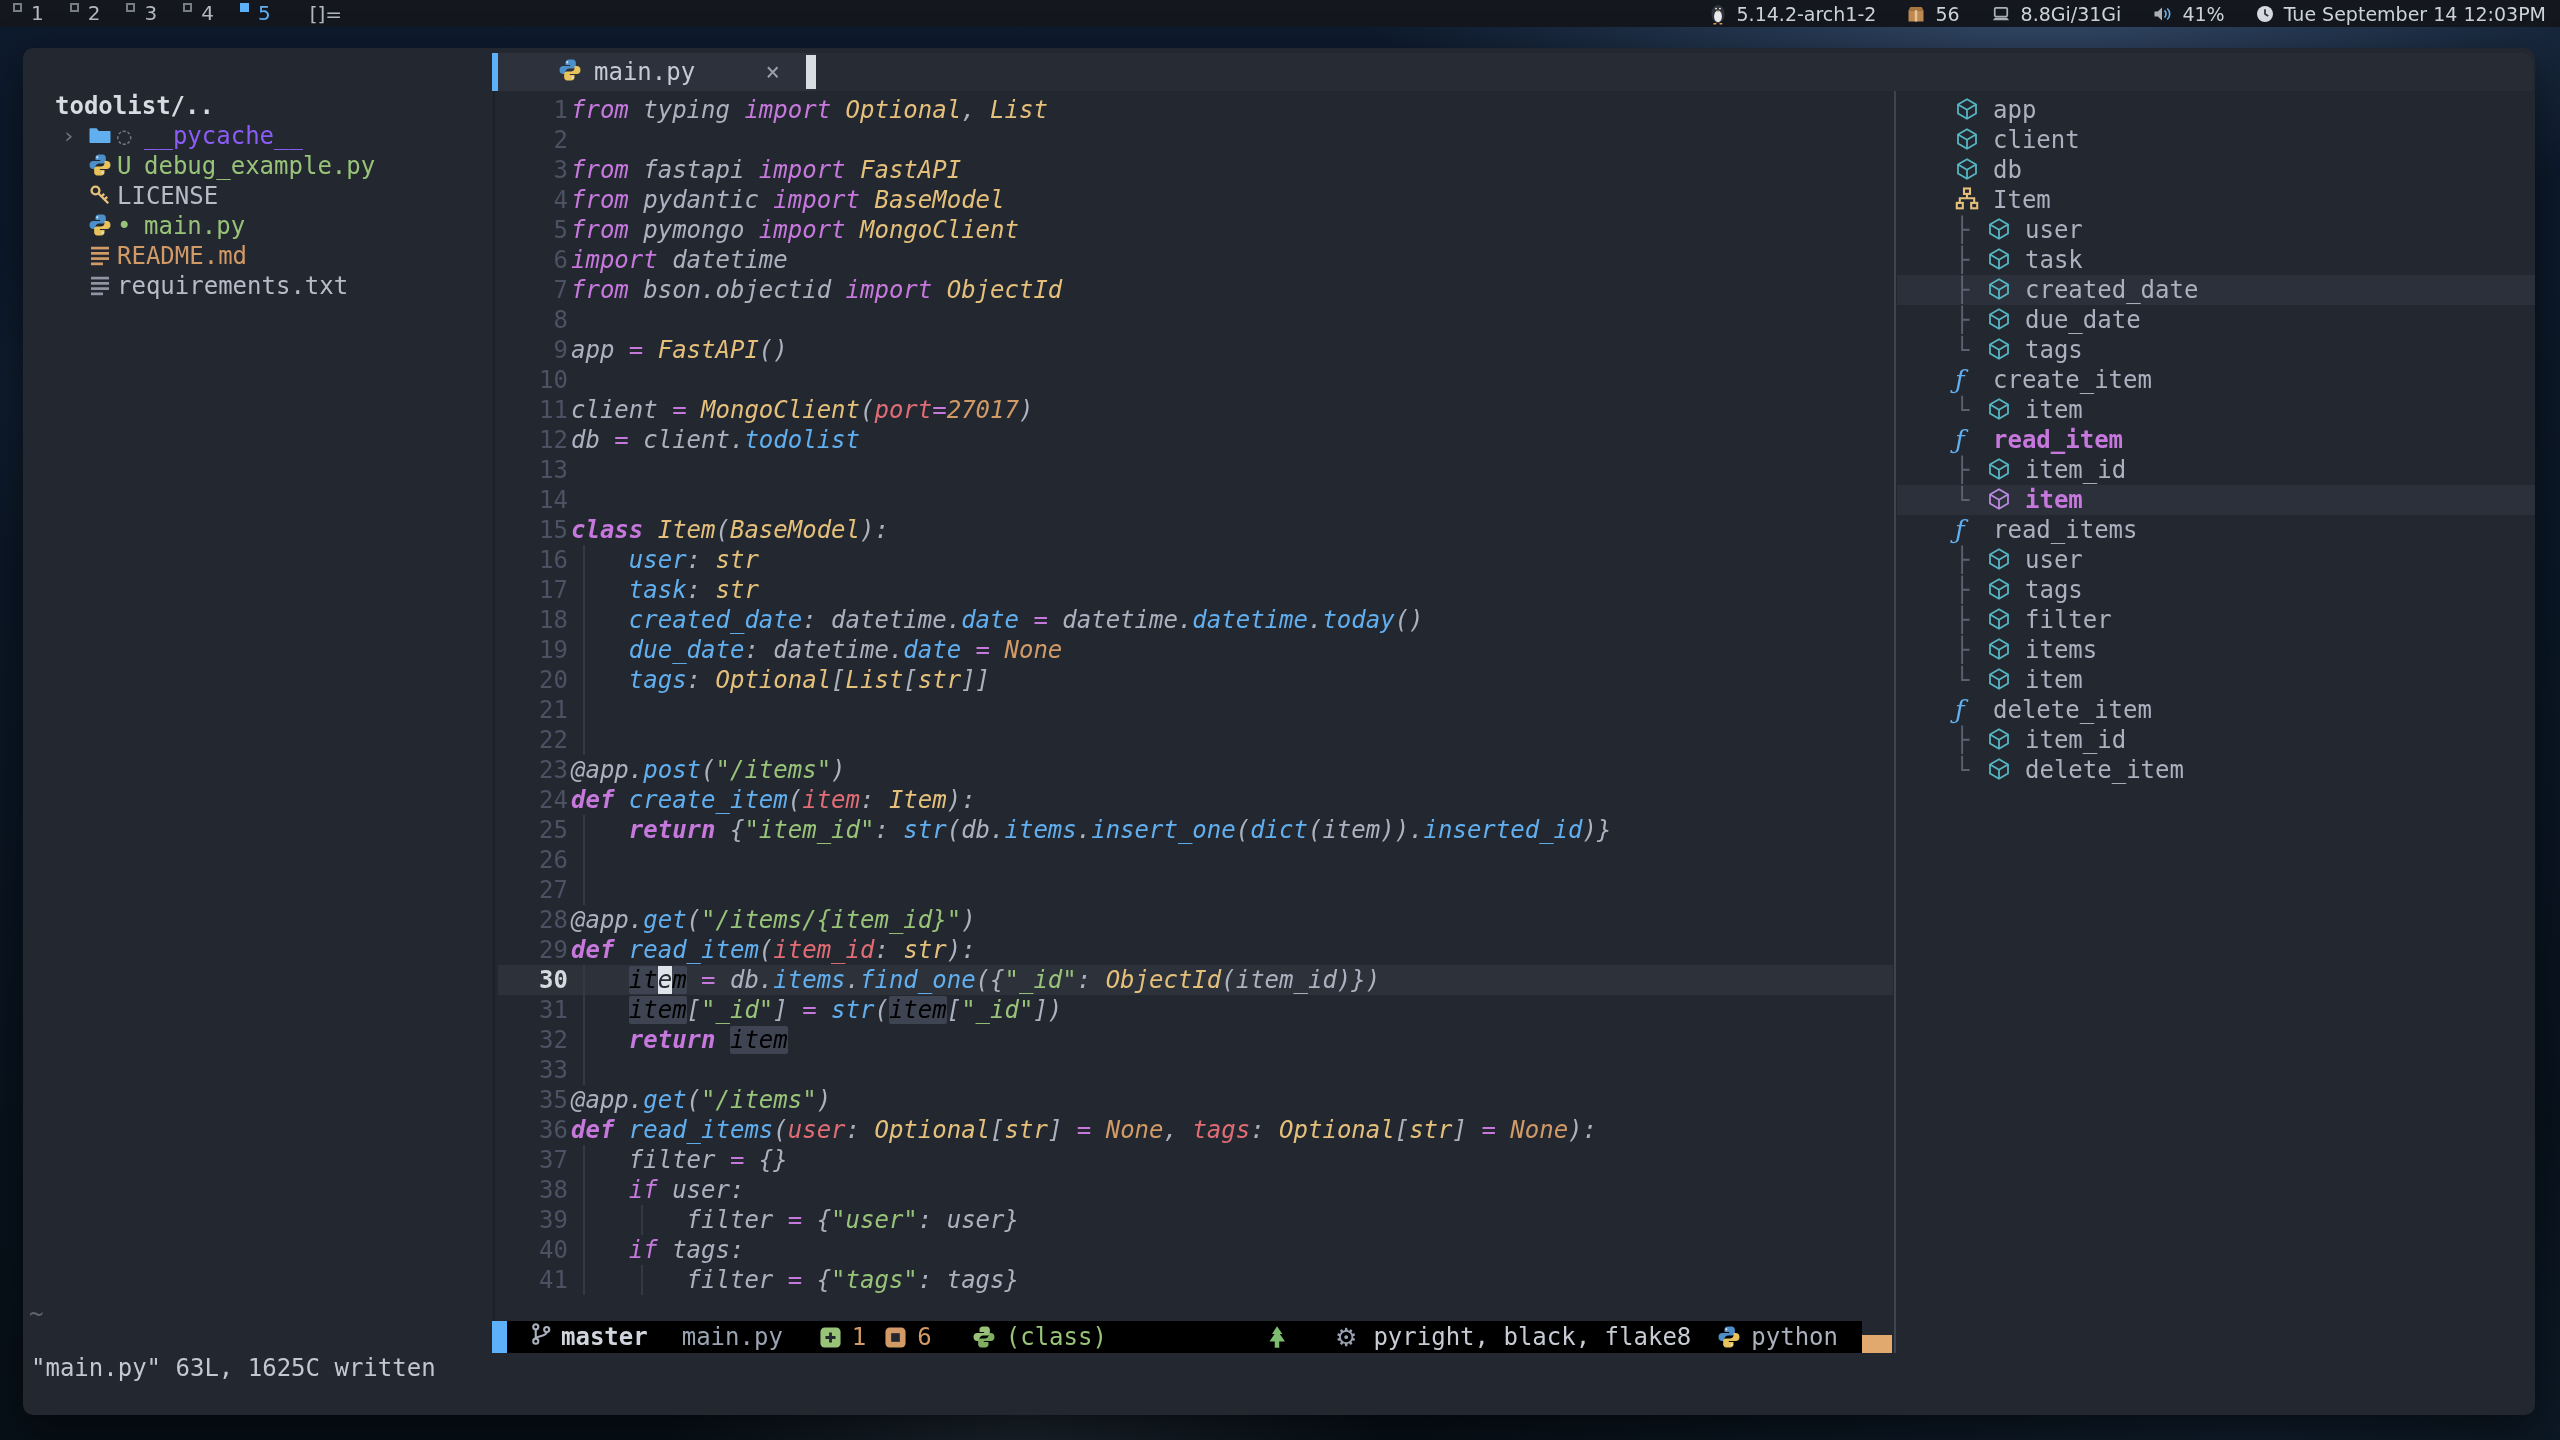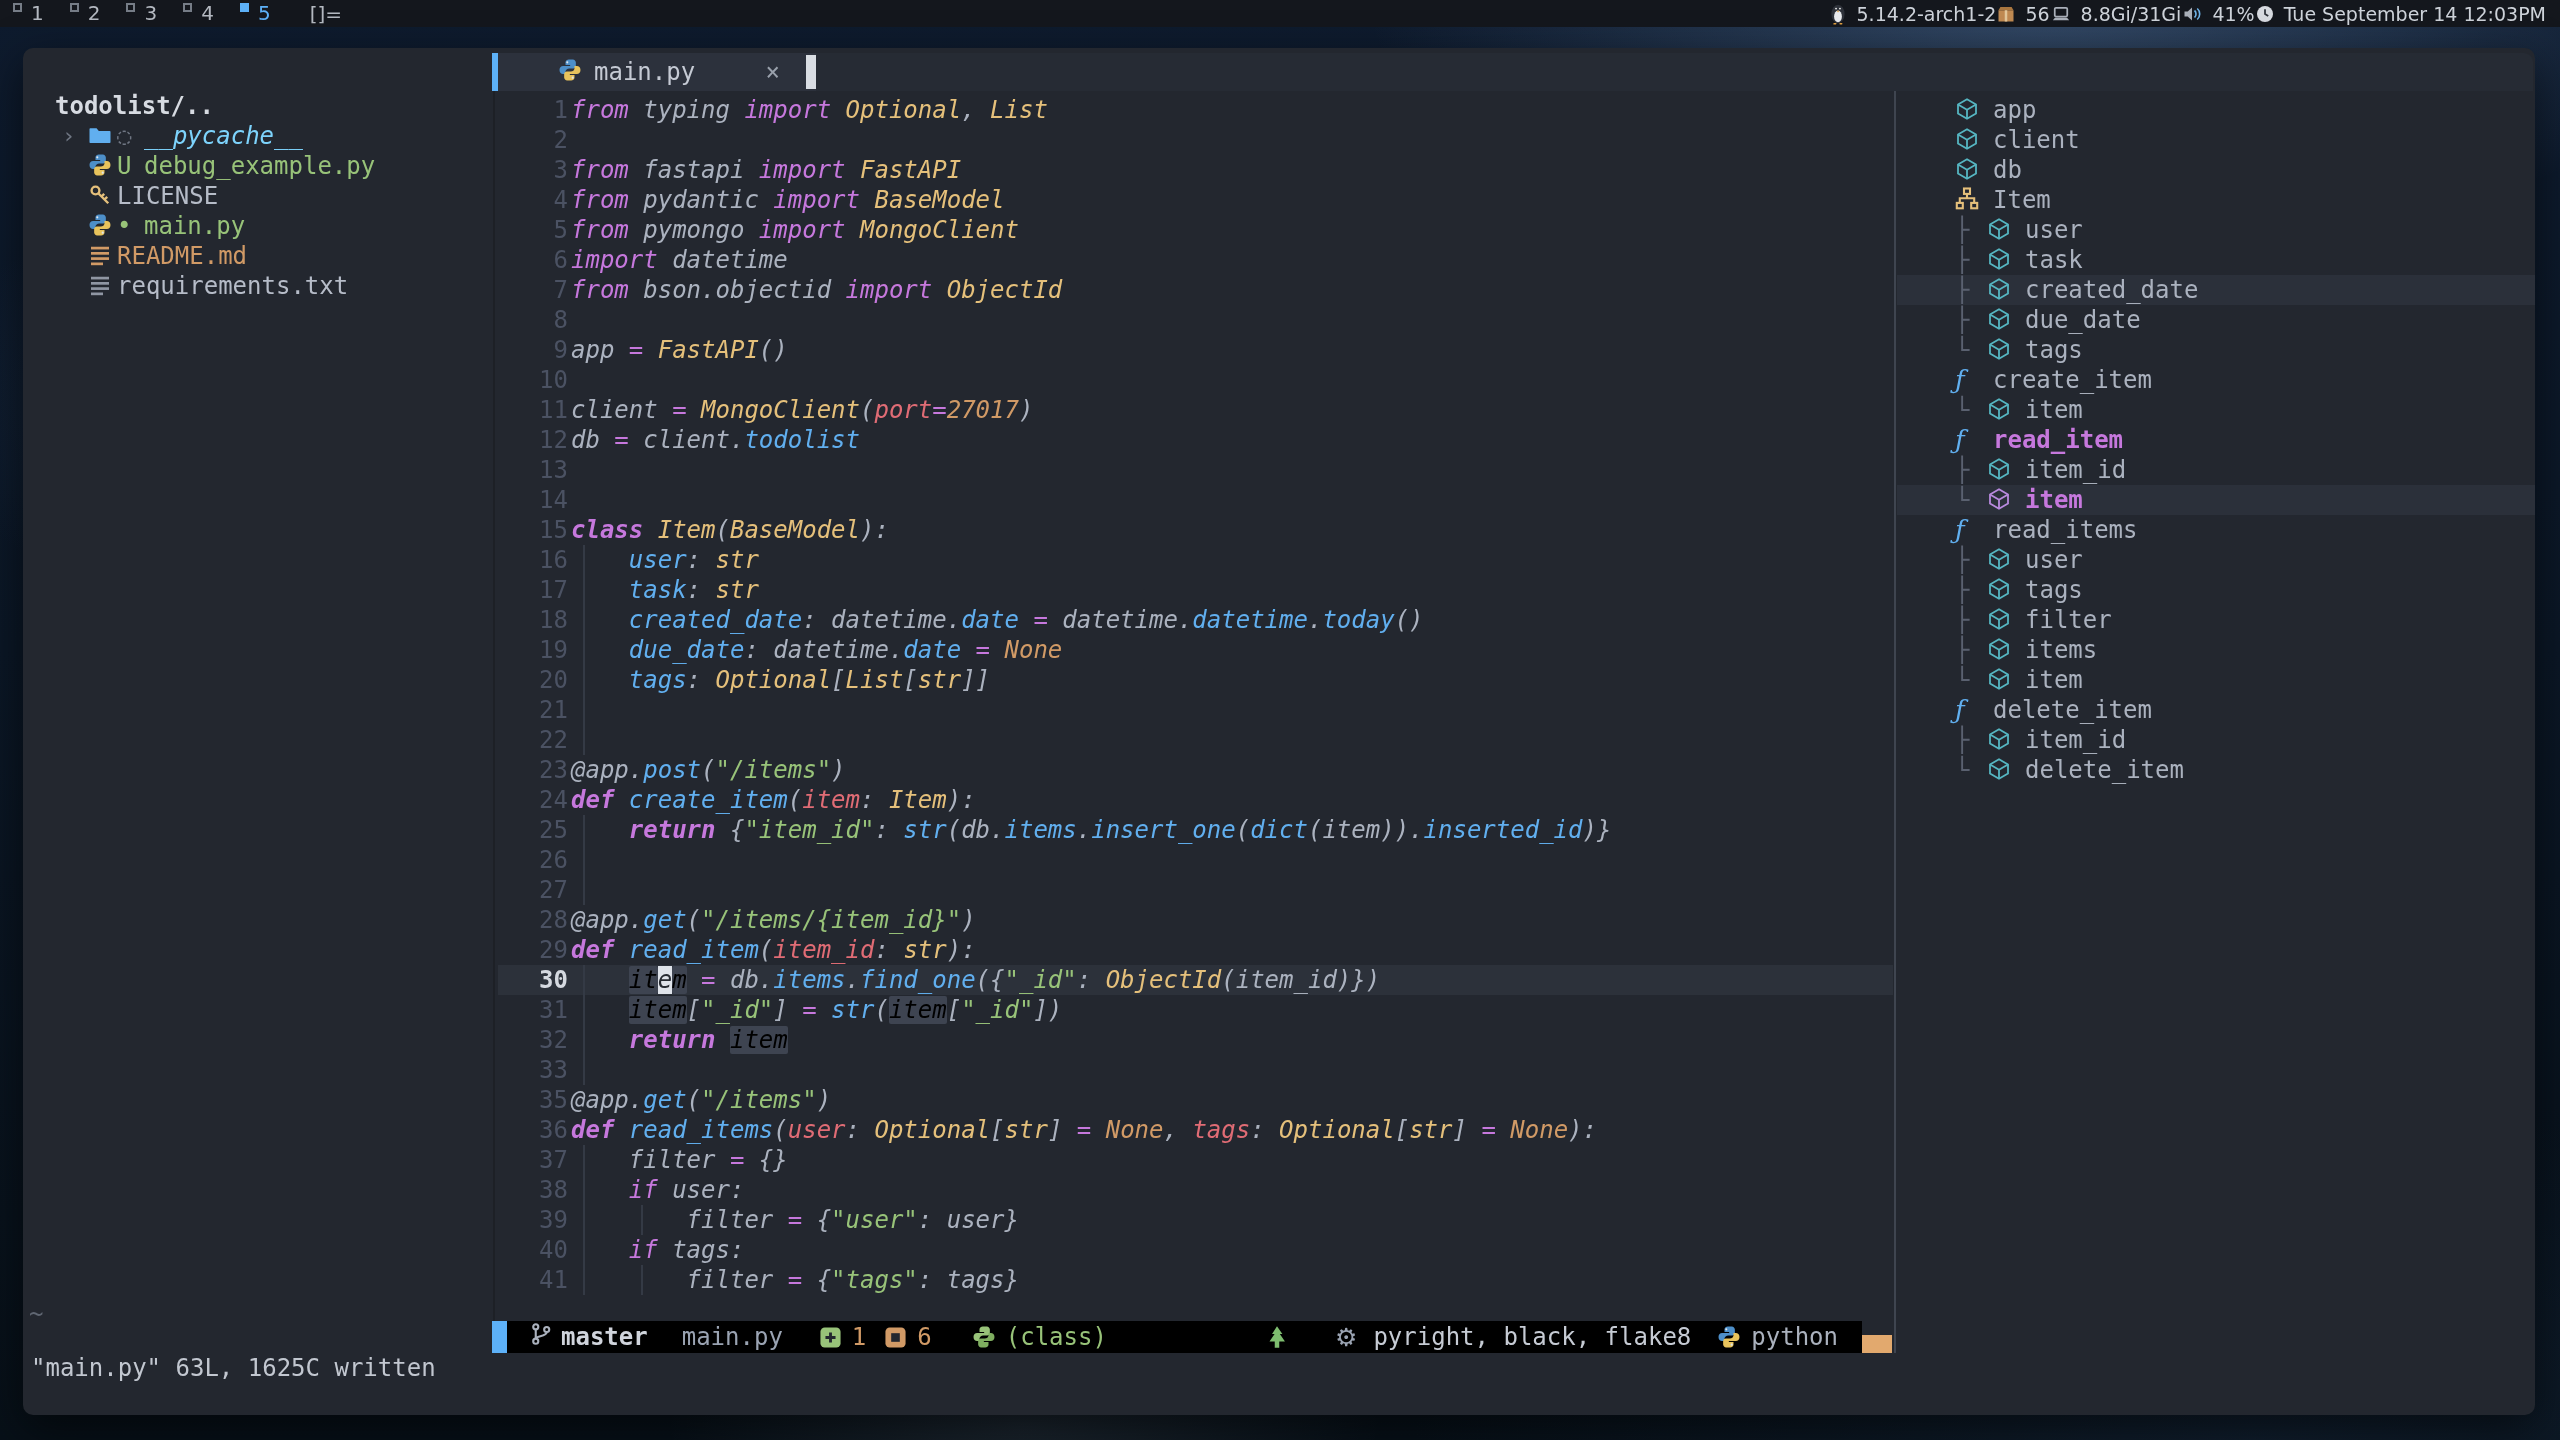--- a/index.html
+++ b/index.html
@@ -13,21 +13,21 @@
       linear-gradient(180deg,#0e1b2e 0%,#0b1726 45%,#071018 100%);}
   
   .topbar{position:absolute;left:0;top:0;width:2560px;height:27px;background:#14171d;
     display:flex;align-items:center;font-family:"DejaVu Sans",sans-serif;}
   .ws{display:flex;align-items:flex-start;height:27px;padding:0 13px;cursor:default;}
   .ws .sq{width:9px;height:9px;border:2px solid #767d87;margin:3px 9px 0 0;box-sizing:border-box;}
   .ws .num{font-size:20px;line-height:26px;color:#b4b9c1;}
   .ws.active .sq{background:#5db1f8;border-color:#5db1f8;}
   .ws.active .num{color:#5db1f8;}
   .layout-ind{font-size:20px;color:#b4b9c1;margin-left:26px;}
-  .bar-status{margin-left:auto;display:flex;align-items:center;padding-right:14px;}
+  .bar-status{margin-left:auto;display:flex;align-items:center;gap:30px;padding-right:14px;}
   .bstat{display:flex;align-items:center;gap:9px;color:#ced3da;font-size:19px;}
   .bstat svg{display:block;}
   
   .window{position:absolute;left:23px;top:48px;width:2512px;height:1367px;background:#23272f;
     border-radius:10px;box-shadow:0 14px 44px rgba(0,0,0,.55);}
   
   .tabline{position:absolute;left:469px;top:5px;width:2041px;height:38px;background:#262b34;border-radius:0 9px 0 0;}
   .tab-indicator{position:absolute;left:0;top:0;width:6px;height:38px;background:#5db1f8;}
   .tab{position:absolute;left:6px;top:0;width:318px;height:38px;background:#2c313c;display:flex;align-items:center;cursor:default;}
   .tab .picon{margin-left:60px;}
@@ -36,21 +36,21 @@
   .tab .tcursor{width:10px;height:34px;background:#d9dde3;margin:2px 0;}
   
   .filetree{position:absolute;left:0;top:43px;width:469px;height:1230px;overflow:hidden;}
   .ft-title{height:30px;line-height:30px;padding-left:32px;font-size:24px;font-weight:bold;color:#d7dbe2;}
   .ft-row{height:30px;line-height:30px;font-size:24px;padding-left:39px;white-space:nowrap;cursor:default;display:flex;align-items:center;}
   .ft-exp{display:inline-block;width:26px;color:#6f7683;font-size:22px;}
   .ft-ico{display:inline-block;width:29px;}
   .ft-ico svg{vertical-align:-3px;}
   .ft-badge{display:inline-block;width:27px;}
   .ft-label{}
-  .ftc-muted{color:#7dd3fc;font-style:italic;}
+  .ftc-muted{color:#8b5cf6;}
   .ftc-green{color:#98c379;}
   .ftc-orange{color:#d19a66;}
   .ftc-plain{color:#b6bcc8;}
   .ft-tilde{position:absolute;left:6px;top:1209px;color:#5f6672;font-size:24px;}
   
   .editor{position:absolute;left:475px;top:43px;width:1395px;height:1230px;overflow:hidden;}
   .sep{position:absolute;top:43px;height:1262px;width:2px;}
   .sep-left{left:470px;background:#1d2026;}
   .sep-right{left:1871px;background:#3f4550;}
   .crow{position:relative;height:30px;line-height:30px;font-size:24px;white-space:pre;}

